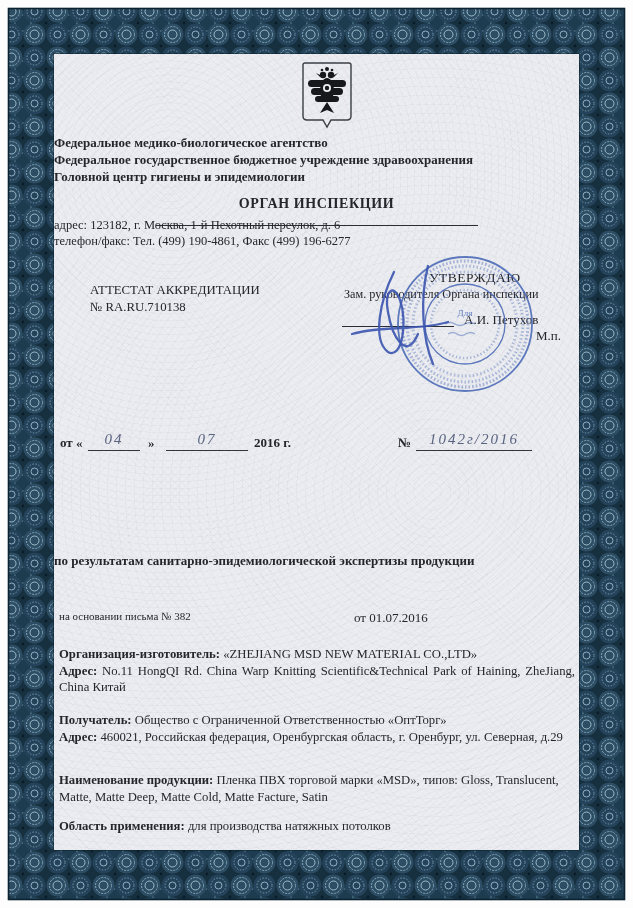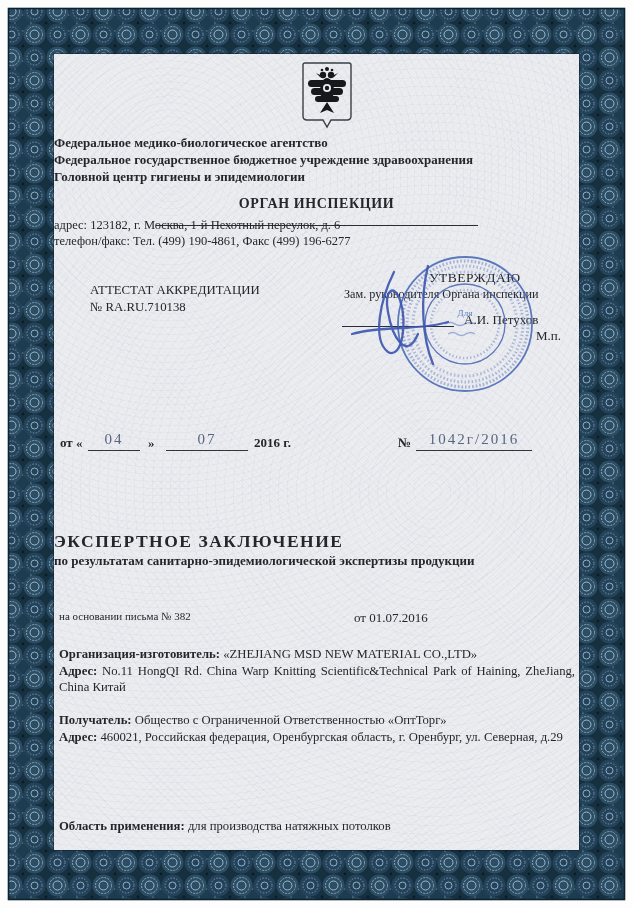--- a/index.html
+++ b/index.html
@@ -22,21 +22,21 @@
   .organ-addr{left:0;top:163px;width:100%;font-size:12.5px;line-height:16px;}
   .accred{left:36px;top:228px;width:180px;text-align:left;font-size:12.8px;line-height:17px;}
   .approve-label{left:375px;top:216px;font-size:13.5px;letter-spacing:.5px;}
   .approve-pos{left:290px;top:233px;font-size:12.2px;}
   .sign-row{left:288px;top:256px;width:232px;height:18px;}
   .sign-line{position:absolute;left:0;top:16px;width:112px;border-bottom:1.2px solid #2b2d33;}
   .approve-name{position:absolute;left:122px;top:2px;font-size:13px;}
   .seal-mark{left:482px;top:274px;font-size:13px;}
   .date-row{left:0;top:377px;width:100%;height:24px;font-size:13px;}
   .date-row .printed{font-weight:bold;}
-  .hw{color:#5a6480;letter-spacing:2px;font-size:15px;}
+  .hw{font-style:italic;color:#5a6480;letter-spacing:2px;font-size:15px;}
   .hw-box{position:absolute;top:0;height:19px;border-bottom:1.1px solid #33353a;text-align:center;}
   .p-ot{position:absolute;left:6px;top:4px;}
   .b-day{left:34px;width:52px;}
   .p-q2{position:absolute;left:94px;top:4px;}
   .b-month{left:112px;width:82px;}
   .p-year{position:absolute;left:200px;top:4px;}
   .p-num{position:absolute;left:344px;top:4px;}
   .b-number{left:362px;width:116px;}
   .doc-title{left:0;top:477px;width:100%;font-size:17.5px;font-weight:bold;letter-spacing:1.5px;}
   .doc-subtitle{left:0;top:499px;width:100%;font-size:13px;font-weight:bold;}
@@ -133,36 +133,38 @@
     <div class="abs date-row">
       <span class="printed p-ot">от «</span>
       <span class="hw-box b-day"><span class="hw">04</span></span>
       <span class="printed p-q2">»</span>
       <span class="hw-box b-month"><span class="hw">07</span></span>
       <span class="printed p-year">2016 г.</span>
       <span class="printed p-num">№</span>
       <span class="hw-box b-number"><span class="hw">1042г/2016</span></span>
     </div>
 
-    <div class="abs doc-title center">ЭКСПЕРТНОЕ ЗАКЛЮЧЕНИЕ</div>
     <div class="abs doc-subtitle center">по результатам санитарно-эпидемиологической экспертизы продукции</div>
 
     <div class="abs basis-left">на основании письма № 382</div>
     <div class="abs basis-right">от 01.07.2016</div>
 
     <div class="abs para p1">
       <div><b>Организация-изготовитель:</b> <span>«ZHEJIANG MSD NEW MATERIAL CO.,LTD»</span></div>
       <div class="just"><b>Адрес:</b> <span>No.11 HongQI Rd. China Warp Knitting Scientific&amp;Technical Park of Haining, ZheJiang, China Китай</span></div>
     </div>
 
     <div class="abs para p2">
       <div><b>Получатель:</b> <span>Общество с Ограниченной Ответственностью «ОптТорг»</span></div>
       <div class="just"><b>Адрес:</b> <span>460021, Российская федерация, Оренбургская область, г. Оренбург, ул. Северная, д.29</span></div>
     </div>
 
+    <div class="abs para p3 just">
+      <b>Наименование продукции:</b> <span>Пленка ПВХ торговой марки «MSD», типов: Gloss, Translucent, Matte, Matte Deep, Matte Cold, Matte Facture, Satin</span>
+    </div>
 
     <div class="abs para p4">
       <b>Область применения:</b> <span>для производства натяжных потолков</span>
     </div>
   </div>
 
   <svg class="stamp-svg" width="633" height="908">
     <g stroke="#4565b4" fill="none" opacity="0.85">
       <circle cx="465" cy="324" r="67" stroke-width="1.8"></circle>
       <circle cx="465" cy="324" r="63" stroke-width="3" stroke-dasharray="1.6 2" opacity="0.5"></circle>

